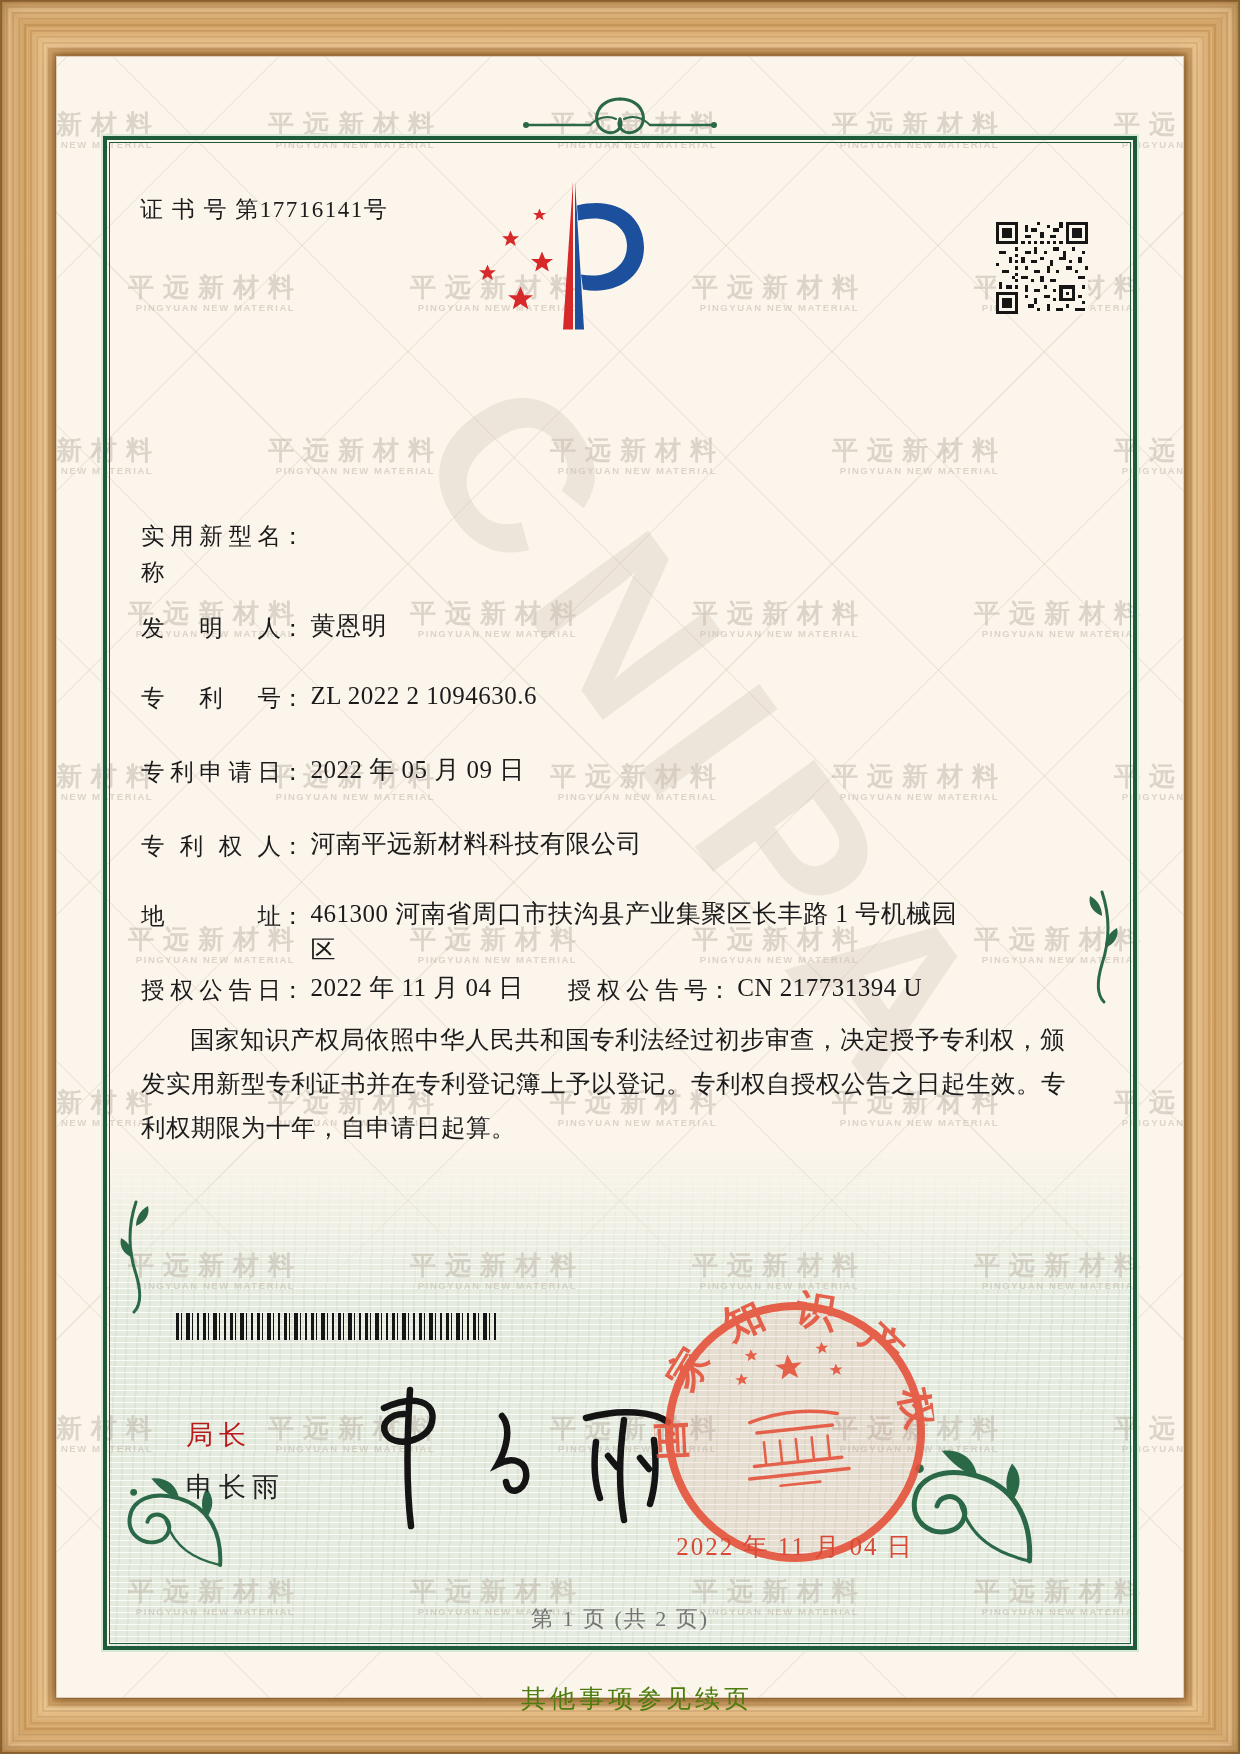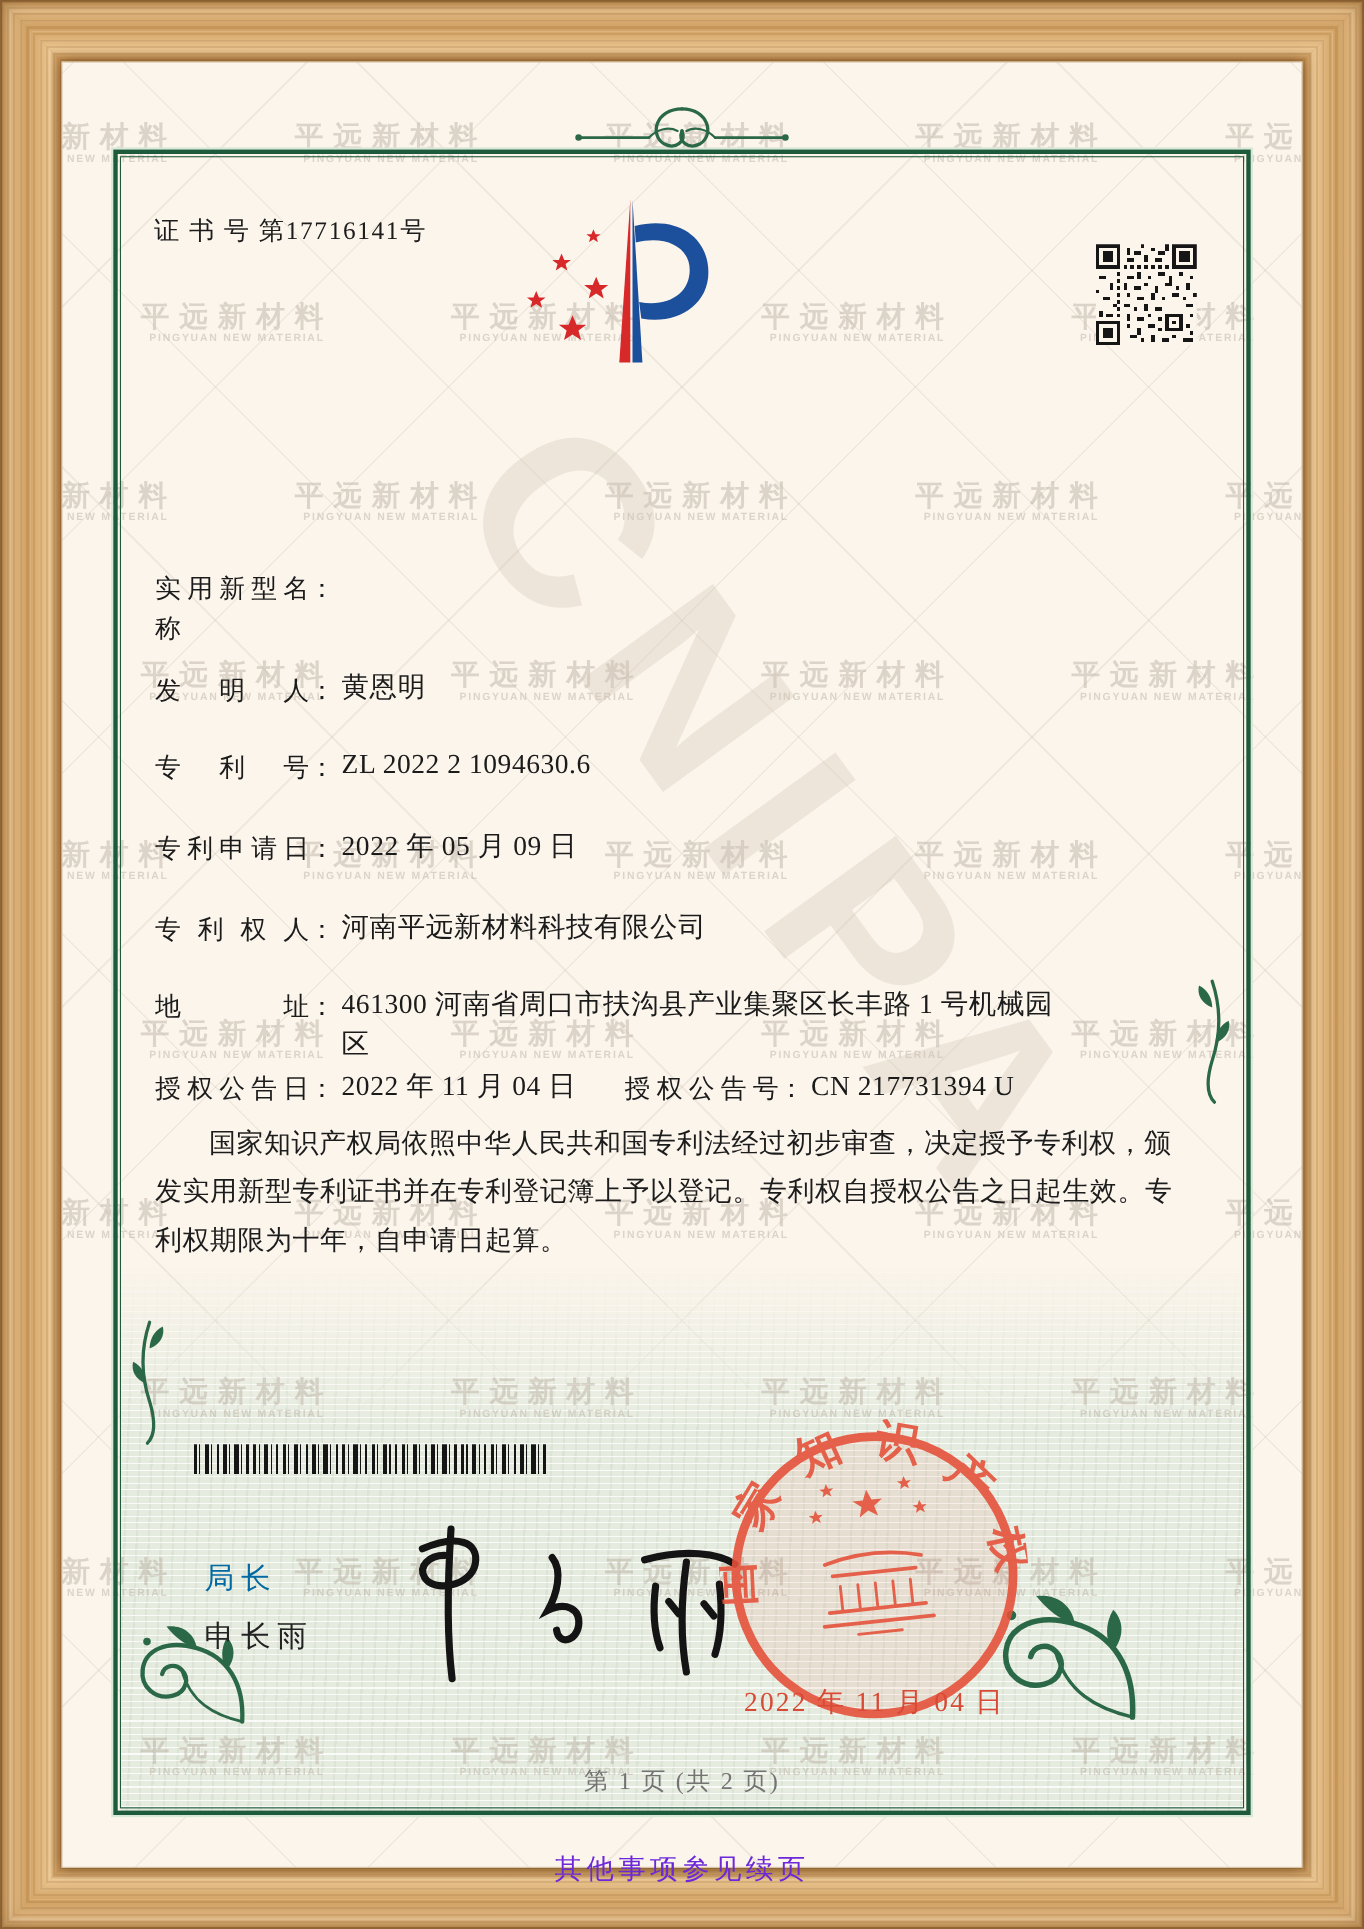--- a/index.html
+++ b/index.html
@@ -76,31 +76,31 @@
   .grant-gap{margin-left:44px;}
   .paras{position:absolute;left:85px;top:962px;width:928px;z-index:4;
     font-size:24.5px;line-height:44px;color:#1c1c1c;letter-spacing:.5px;}
   .paras p{margin:0;text-indent:2em;}
   .paras p + p{margin-top:2px;}
   .barcode{position:absolute;left:120px;top:1257px;width:322px;height:27px;z-index:4;
     background:repeating-linear-gradient(90deg,#151515 0 3px,rgba(0,0,0,0) 3px 5px,
       #151515 5px 6px,rgba(0,0,0,0) 6px 10px,#151515 10px 14px,rgba(0,0,0,0) 14px 16px,
       #151515 16px 17px,rgba(0,0,0,0) 17px 21px,#151515 21px 23px,rgba(0,0,0,0) 23px 27px);}
   .sigtitle{position:absolute;left:130px;top:1366px;z-index:4;
-    font:500 27px/1 "Liberation Sans",sans-serif;letter-spacing:6px;color:#0369a1;}
+    font:500 27px/1 "Liberation Sans",sans-serif;letter-spacing:6px;color:#b91c1c;}
   .signame{position:absolute;left:130px;top:1418px;z-index:4;
     font:500 27px/1 "Liberation Sans",sans-serif;letter-spacing:6px;color:#222;}
   .sig-svg{position:absolute;left:300px;top:1330px;z-index:4;}
   .seal{position:absolute;left:599px;top:1236px;width:280px;height:280px;z-index:5;transform:rotate(-6deg);}
   .sealdate{position:absolute;left:599px;top:1474px;width:280px;z-index:6;text-align:center;
     font-size:25px;letter-spacing:2px;color:#d84a35;}
   .pageno{position:absolute;left:0;top:1548px;width:100%;z-index:4;text-align:center;
     font-size:22px;letter-spacing:2px;color:#737373;}
-  .contnote{position:absolute;left:0;top:1626px;width:100%;z-index:4;text-align:center;
-    font-size:25px;letter-spacing:4px;color:#6d28d9;}
+  .contnote{position:absolute;left:17px;top:1626px;width:100%;z-index:4;text-align:center;
+    font-size:25px;letter-spacing:4px;color:#4d7c0f;}
 </style>
 </head>
 <body>
 
 <div class="page">
   <div class="fstrip f-top"></div>
   <div class="fstrip f-bottom"></div>
   <div class="fstrip f-left"></div>
   <div class="fstrip f-right"></div>
 

